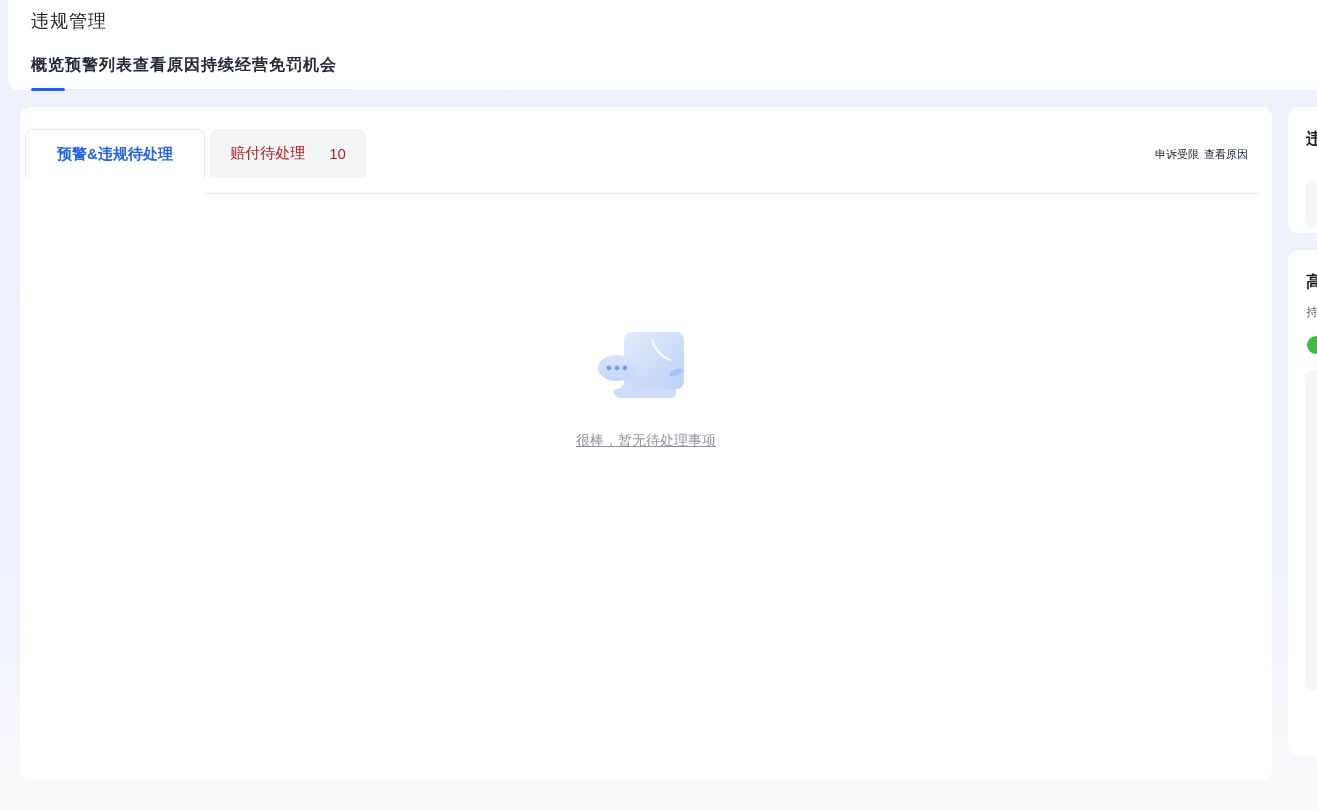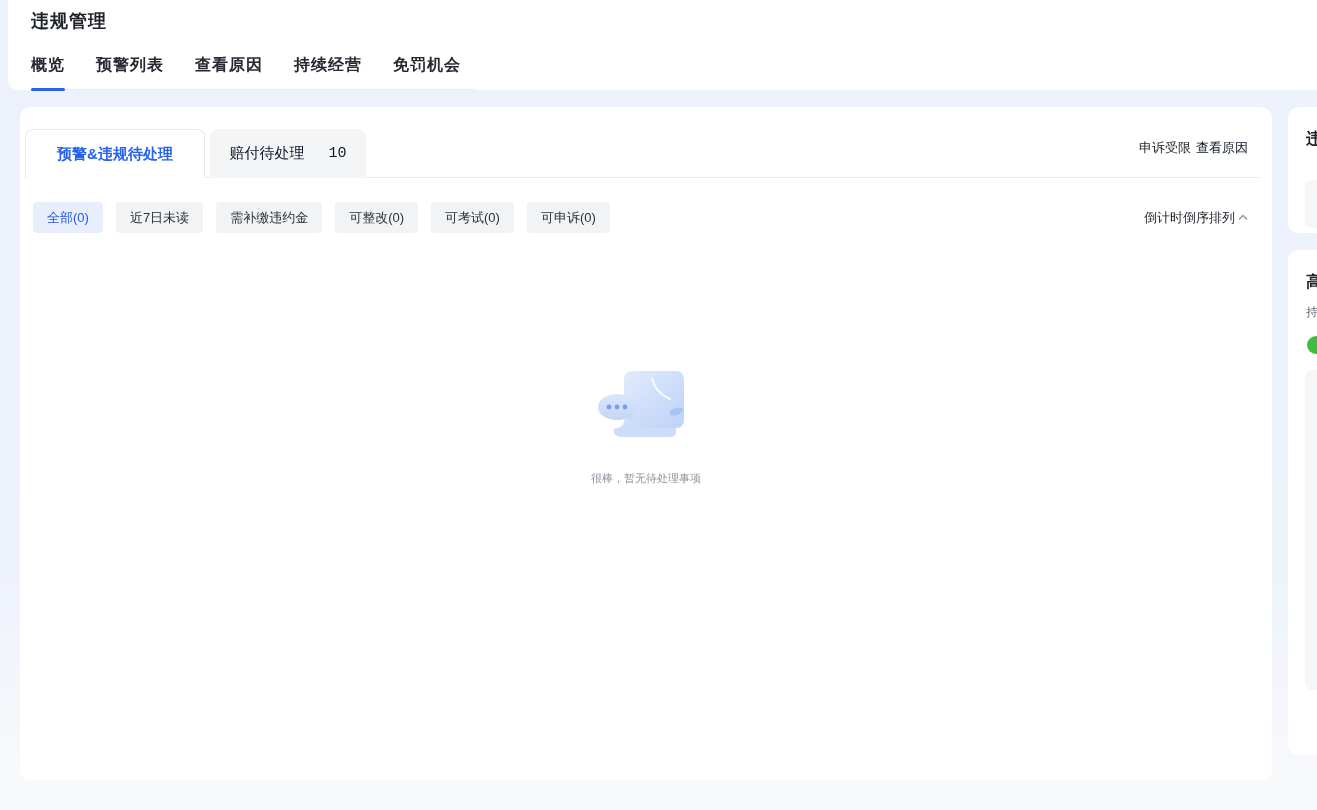--- a/index.html
+++ b/index.html
@@ -11,65 +11,65 @@
     position:relative;
   }
 
   
   .page-header{
     position:absolute; left:8px; top:0; width:1309px; height:90px;
     background:#ffffff; border-bottom-left-radius:10px;
   }
   .page-title{
     position:absolute; left:23px; top:9px;
-    font-size:18px; font-weight:700; color:#1f2329; letter-spacing:1px;
+    font-size:18px; font-weight:400; color:#1f2329; letter-spacing:1px;
   }
   .nav-tabs{
     position:absolute; left:23px; bottom:0;
-    display:inline-flex; gap:31px; padding-right:14px;
+    display:inline-flex; padding-right:14px;
     border-bottom:1px solid #ececf0;
   }
   .nav-tab{
     font-size:16px; color:#252931; padding:10px 0 13px 0;
     cursor:pointer; position:relative; letter-spacing:1px;font-weight:bold;
   }
   .nav-tab.active{ font-weight:700; }
   .nav-tab.active::after{
     content:""; position:absolute; left:0; right:0; bottom:-2px;
     height:3px; background:#2562f0; border-radius:2px;
   }
 
   
   .main-card{
     position:absolute; left:20px; top:107px; width:1252px; height:673px;
     background:#ffffff; border-radius:10px;
   }
-  .card-tabs-row{ position:relative; height:71px;padding-left:9px; }
+  .card-tabs-row{ position:relative; height:87px;padding-left:9px; }
   .card-tabs-row .divider{
     position:absolute; left:185px; right:12px; bottom:0;
     height:1px; background:#e9ebee;
   }
   .card-tab{
     position:absolute; top:22px; height:49px;
     display:flex; align-items:center; justify-content:center;
     font-size:15px; border-radius:8px 8px 0 0; cursor:pointer;
   }
   .card-tab.active{
     left:5px; width:180px; background:#ffffff;
     border:1px solid #e8eaec; border-bottom:none;
     color:#2562f0; font-weight:700;
   }
   .card-tab.inactive{
     left:190px; width:156px; background:#f4f5f7;
-    color:#0f172a; font-weight:400;
+    color:#b91c1c; font-weight:400;
   }
-  .card-tab .count{ margin-left:24px;font-family:Liberation Mono, monospace; }
+  .card-tab .count{ margin-left:24px; }
   .appeal-area{
-    position:absolute; right:24px; top:32px;
-    font-size:13px; color:#1f2329; display:flex; gap:5px; align-items:center;
+    position:absolute; right:24px; top:40px;
+    font-size:11px; color:#1f2329; display:flex; gap:5px; align-items:center;
   }
   .appeal-link{ color:#0f172a; cursor:pointer; text-decoration:none; }
 
   
   .filter-row{
     position:relative; margin:24px 24px 0 13px;
     display:flex; gap:13px; align-items:center;
   }
   .chip{
     height:31px; padding:0 14px; display:flex; align-items:center;
@@ -81,21 +81,21 @@
     position:absolute; right:0; top:0; height:31px;
     display:flex; align-items:center; gap:3px;
     font-size:13px; color:#23262c; cursor:pointer;
   }
   .sort-caret{ display:flex; align-items:center; color:#8f959e; }
 
   
   .empty-state{
     margin-top:134px; display:flex; flex-direction:column; align-items:center;
   }
-  .empty-text{ margin-top:26px; font-size:11px; color:#8f959e; }
+  .empty-text{ margin-top:26px; font-size:14px; color:#8f959e;text-decoration:underline; }
 
   
   .right-panel{
     position:absolute; left:1288px; width:140px;
     background:#ffffff; border-radius:10px; overflow:hidden;
   }
   .rp-1{ top:107px; height:126px; }
   .rp-2{ top:250px; height:505px; }
   .rp-title{
     position:absolute; left:18px; top:22px;
@@ -139,37 +139,20 @@
     <div class="card-tab inactive">
       <span>赔付待处理</span>
       <span class="count">10</span>
     </div>
     <div class="appeal-area">
       <span>申诉受限</span>
       <a class="appeal-link">查看原因</a>
     </div>
   </div>
 
-  <div class="filter-row">
-    <div class="chip active">全部(0)</div>
-    <div class="chip">近7日未读</div>
-    <div class="chip">需补缴违约金</div>
-    <div class="chip">可整改(0)</div>
-    <div class="chip">可考试(0)</div>
-    <div class="chip">可申诉(0)</div>
-
-    <div class="sort-control">
-      <span>倒计时倒序排列</span>
-      <span class="sort-caret">
-        <svg width="10" height="7" viewBox="0 0 10 7">
-            <path d="M1 5.5 L5 1.5 L9 5.5" fill="none" stroke="#8f959e" stroke-width="1.3"></path>
-          </svg>
-      </span>
-    </div>
-  </div>
 
   <div class="empty-state">
     <svg width="112" height="78" viewBox="0 0 112 78">
       <defs>
         <linearGradient id="docGrad" x1="0" y1="0" x2="1" y2="1">
           <stop offset="0" stop-color="#e3ecfc"></stop>
             <stop offset="1" stop-color="#bcd2f7"></stop>
         </linearGradient>
         <linearGradient id="bubGrad" x1="0" y1="0" x2="0" y2="1">
           <stop offset="0" stop-color="#d9e5fb"></stop>

